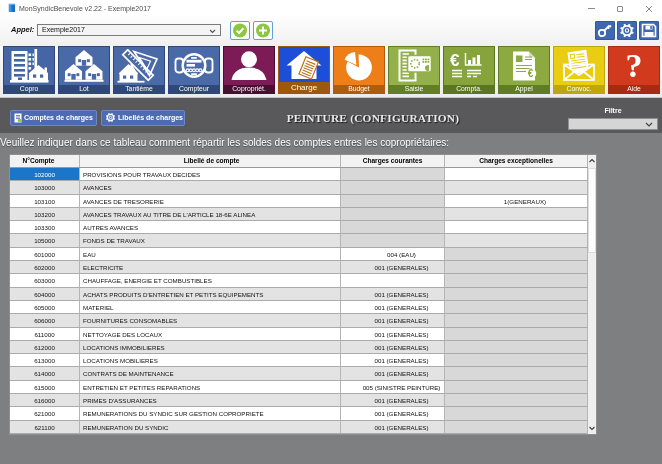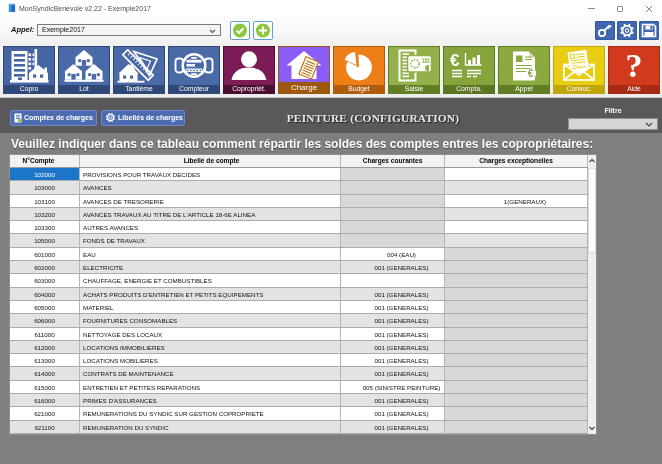--- a/index.html
+++ b/index.html
@@ -30,21 +30,21 @@
 
 #darkband { left:0; top:98px; width:662px; height:35px; background:#59595b; }
 .tab { position:absolute; top:110px; height:16px; white-space:nowrap; overflow:hidden; background:#4d6bb0; border:1px solid #6f87c4; border-radius:2px; color:#fff; font-weight:bold; font-size:7px; line-height:14px; }
 #tab1 { left:10px; width:87px; }
 #tab2 { left:101px; width:84px; }
 .tabicon { display:inline-block; vertical-align:-2.5px; margin:0 2px 0 3px; }
 #pagetitle { left:240px; top:112px; width:266px; text-align:center; font-family:"Liberation Serif", serif; font-weight:bold; font-size:11.4px; color:#e9e9e9; text-shadow:1px 1px 1px #1a1a1a; letter-spacing:.2px; }
 #filtrelab { left:568px; top:107px; width:90px; text-align:center; color:#fff; font-weight:bold; font-size:7px; }
 #filtrebox { left:568px; top:118px; width:90px; height:12px; background:#d5d5d5; border:1px solid #909090; }
 
-#instr { left:11px; top:137px; font-size:12px; font-weight:bold; color:#fff; text-shadow:0 1px 1px rgba(0,0,0,.45); }
+#instr { left:0; top:137px; font-size:10px; font-weight:normal; color:#fff; text-shadow:0 1px 1px rgba(0,0,0,.45); }
 
 #grid { left:9px; top:154px; width:588px; background:#fff; border:1px solid #8f8f8f; }
 .thead { display:flex; height:13px; background:#f2f2f2; font-weight:bold; }
 .th { font-size:6.6px; line-height:12px; text-align:center; color:#000; border-right:1px solid #b5b5b5; }
 .thead { border-bottom:1px solid #9a9a9a; }
 .tr { display:flex; height:13.3px; }
 .td { font-size:6.2px; line-height:13px; color:#111; border-right:1px solid #b5b5b5; border-bottom:1px solid #ababab; white-space:nowrap; overflow:hidden; }
 .c1 { width:70px; text-align:center; }
 .th.c1 { padding-right:12px; }
 .c2 { width:261px; padding-left:3px; }
@@ -202,21 +202,21 @@
 </svg></div>
 <div class="tlabel" style="background:#304878;">Compteur</div>
   </div>
 <div class="tbtn" style="left:223px;background:#7c1b55;border-color:#4a0e31">
 <div class="ticon"><svg width="44" height="34" viewBox="0 0 44 34">
 <circle cx="22" cy="10.3" r="8" fill="#fff"></circle>
 <path d="M4.5 31 Q7 18.5 22 18.5 Q37 18.5 39.5 31 Z" fill="#fff"></path>
 </svg></div>
 <div class="tlabel" style="background:#4a0e31;">Copropriét.</div>
   </div>
-<div class="tbtn" style="left:278px;background:#8b5cf6;border-color:#9c580e">
+<div class="tbtn" style="left:278px;background:#1d4ed8;border-color:#9c580e">
 <div class="ticon"><svg width="44" height="34" viewBox="0 0 44 34">
 <path d="M4.5 16.5 L22 2 L39.5 16.5 L34.5 16.5 L34.5 30 L9.5 30 L9.5 16.5 Z" fill="#fff"></path>
 <g transform="rotate(22 26 20)">
           <rect x="19.5" y="9.5" width="13.5" height="18.5" fill="#fff" stroke="#bf7116" stroke-width="1.2"></rect>
 <path d="M21.5 13 h9.5 M21.5 15.5 h9.5 M21.5 18 h9.5 M21.5 20.5 h9.5 M21.5 23 h9.5 M21.5 25.5 h9.5" stroke="#bf7116" stroke-width="1.1" fill="none"></path>
         </g>
 </svg></div>
 <div class="tlabel" style="background:#9c580e;height:11px;line-height:11px;font-size:8px;">Charge</div>
   </div>
 <div class="tbtn" style="left:333px;background:#ee7e18;border-color:#b05c0d">

